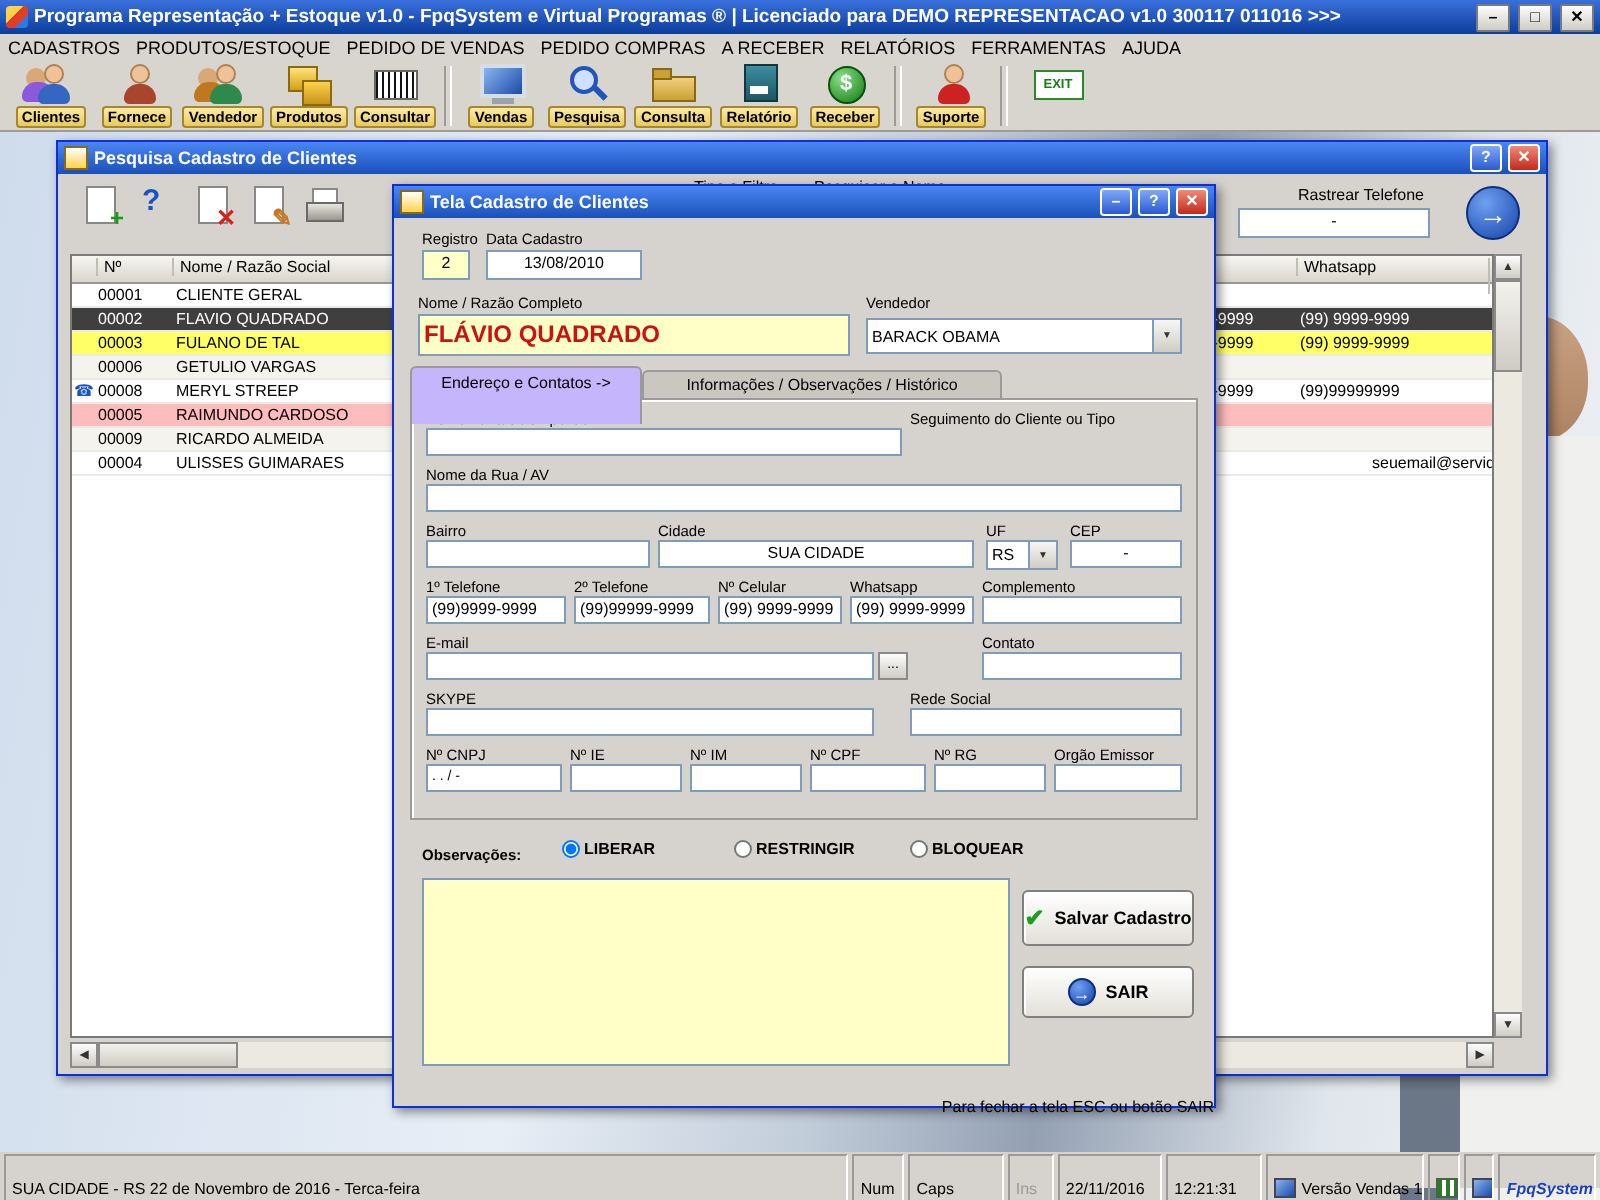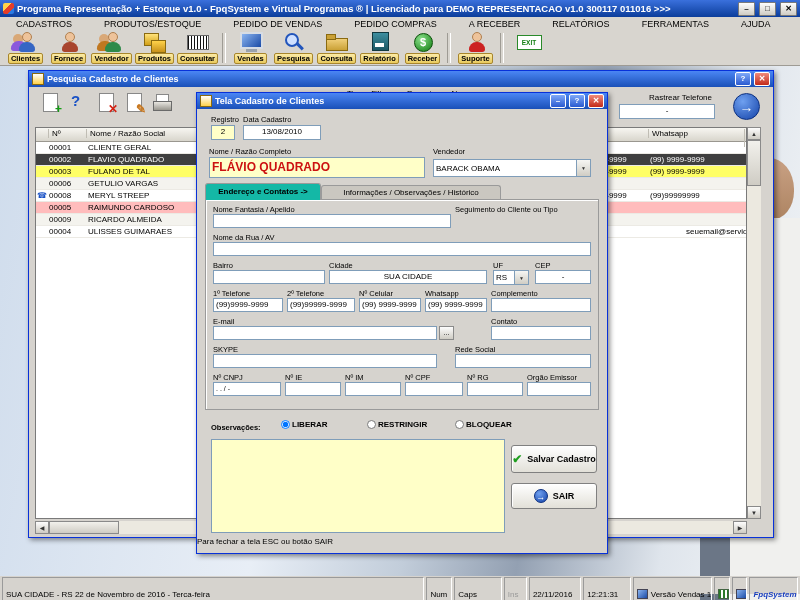--- a/index.html
+++ b/index.html
@@ -14,21 +14,21 @@
   #app-icon{width:11px;height:11px;border-radius:2px;flex:0 0 auto;
             background:linear-gradient(135deg,#ffd24a 0 40%,#e33d2a 40% 70%,#2a7ae3 70%)}
   #titletext{flex:1 1 auto;overflow:hidden;white-space:nowrap}
   .wbtn{width:15px;height:12px;margin-left:1px;flex:0 0 auto;text-align:center;line-height:11px;
         font-size:8px;color:#000;background:linear-gradient(#fdfdfd,#cfccc4);
         border:1px solid #7a7a7a;border-radius:1px}
 
   
   #menubar{left:0;top:17px;width:800px;height:13px;display:flex;align-items:center;
            background:#d8d5cf;border-bottom:1px solid #b8b5ae;font-size:9px}
-  .mitem{padding:0 16px}
+  .mitem{padding:0 4px}
 
   
   #toolbar{left:0;top:30px;width:800px;height:36px;display:flex;align-items:flex-start;
            padding:1px 4px;box-sizing:border-box;background:#d8d5cf;border-bottom:1px solid #9e9b94}
   .tbtn{display:flex;flex-direction:column;align-items:center;width:43px;flex:0 0 auto}
   .t-ic{position:relative;width:30px;height:22px}
   .cap{font-size:7.5px;font-weight:bold;white-space:nowrap;margin-top:0;
        background:linear-gradient(#fceba6,#e8ca5e);border:1px solid #a8862c;border-radius:2px;padding:0 2px}
   .sep{width:2px;height:30px;margin:2px 3px;border-left:1px solid #9e9b94;border-right:1px solid #fff}
   
@@ -136,30 +136,30 @@
   .hscroll{position:absolute;left:6px;top:450px;width:712px;height:13px;background:#ece9e0}
   .sb{position:absolute;background:linear-gradient(#fdfdfd,#cfccc4);border:1px solid #8a8a8a;font-size:6px;
       text-align:center;color:#333;box-sizing:border-box}
   .thumb{position:absolute;background:linear-gradient(#f2f1ec,#cfccc4);border:1px solid #8a8a8a;box-sizing:border-box}
 
   
   #dlg{left:196px;top:92px;width:410px;height:460px}
   #nome-fld{left:12px;top:64px;width:216px;height:21px;font-size:12px;font-weight:bold;color:#cc1111;line-height:19px}
   .tab{position:absolute;font-size:8px;text-align:center;border:1px solid #9a9a9a;border-bottom:none;
        border-radius:3px 3px 0 0;box-sizing:border-box}
-  .tab.on{left:8px;top:90px;width:116px;height:17px;background:#14b8a6;font-weight:bold;line-height:16px;z-index:2}
+  .tab.on{left:8px;top:90px;width:116px;height:29px;background:#c4b5fd;font-weight:normal;line-height:16px;z-index:2}
   .tab.off{left:124px;top:92px;width:180px;height:15px;background:#cac7c0;line-height:14px}
   #panel{position:absolute;left:8px;top:106px;width:394px;height:211px;background:#d6d3ce;
          border:1px solid #9a9a9a;box-shadow:inset 1px 1px 0 #fff;box-sizing:border-box}
   .dots{position:absolute;font-size:7px;text-align:center;background:linear-gradient(#fdfdfd,#cfccc4);
         border:1px solid #8a8a8a;box-sizing:border-box}
   .radio{position:absolute;display:flex;align-items:center;gap:2px;font-size:8px;font-weight:bold}
   .radio input{width:9px;height:9px;margin:0}
   #obs-area{left:14px;top:346px;width:292px;height:92px;background:#ffffc8;border:1px solid #7f9db9;position:absolute}
-  #dlg-hint{position:absolute;left:0;top:444px;width:100%;text-align:left;font-size:8px}
+  #dlg-hint{position:absolute;left:0;top:456px;width:100%;text-align:right;font-size:8px}
 
   
   #status{left:0;top:576px;width:800px;height:18px;display:flex;gap:2px;padding:1px 2px;box-sizing:border-box;
           background:#d6d3ce}
   .seg{border:1px solid;border-color:#9a9a9a #fff #fff #9a9a9a;font-size:8px;display:flex;align-items:center;
        gap:3px;padding:16px 3px;white-space:nowrap;overflow:hidden;box-sizing:border-box}
   .seg.gray{color:#9a9a9a}
   .st-ic{width:9px;height:8px;flex:0 0 auto}
   .st-ic.mon{background:linear-gradient(135deg,#8ab4f0,#1b4ba6);border:1px solid #445}
   .st-ic.grid{background:repeating-linear-gradient(90deg,#2a7a2a 0 2px,#fff 2px 4px);border:1px solid #464}

